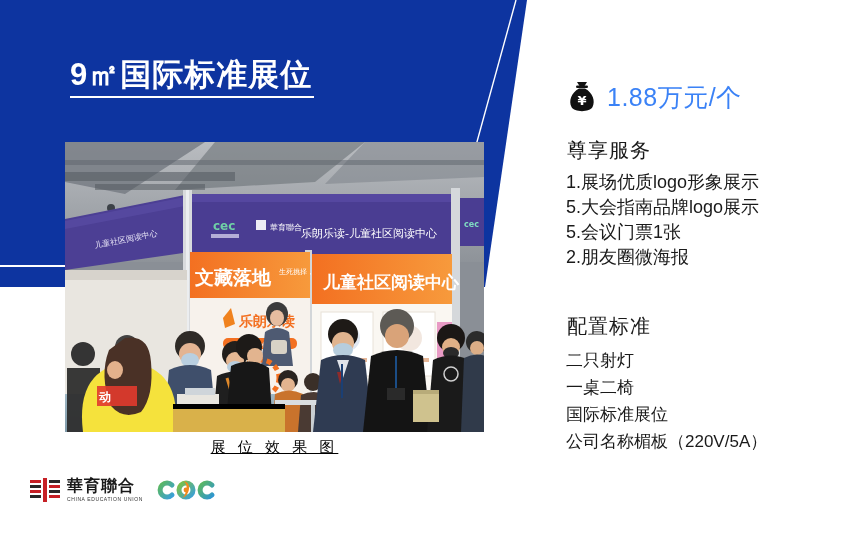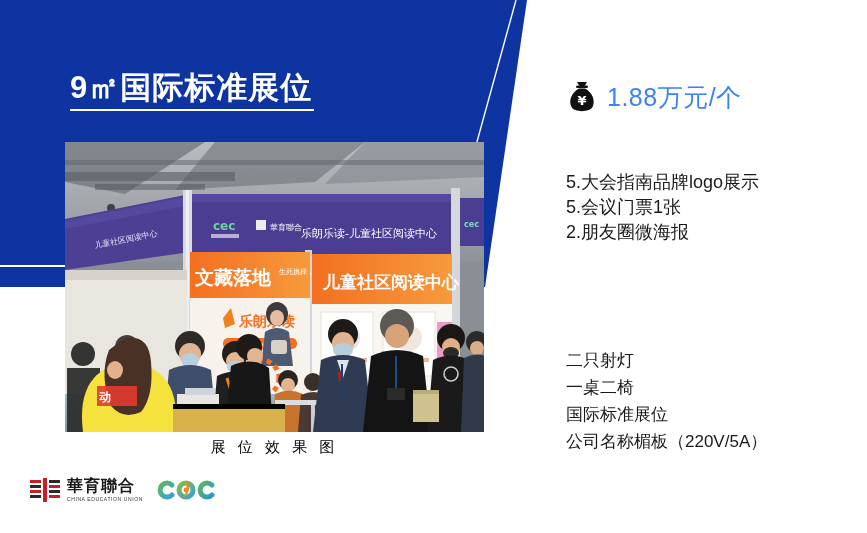--- a/index.html
+++ b/index.html
@@ -22,21 +22,21 @@
     position:absolute;left:0;top:0;width:540px;height:287px;
     pointer-events:none;
   }
   .blue-hline{
     position:absolute;left:0;top:265px;width:152px;height:2px;
     background:#ffffff;
   }
 
   
   .title-wrap{
-    position:absolute;left:70px;top:70px;
+    position:absolute;left:70px;top:57px;
   }
   .title{
     color:#ffffff;
     font-size:31px;
     font-weight:700;
     letter-spacing:1px;
     line-height:1.15;
     white-space:nowrap;
   }
   .title-underline{
@@ -45,21 +45,21 @@
 
   
   .photo{
     position:absolute;left:65px;top:142px;width:419px;height:290px;
     overflow:hidden;background:#8a8f96;
   }
   .photo svg{display:block;width:419px;height:290px;}
 
   .caption{
     position:absolute;left:65px;top:438px;width:419px;
-    text-align:center;color:#000;font-size:15px;letter-spacing:4px;
+    text-align:center;color:#000;font-size:15px;letter-spacing:4px;text-decoration:underline;
   }
 
   
   .right{
     position:absolute;left:564px;top:0;width:303px;height:533px;
   }
   .price-row{
     position:absolute;left:3px;top:80px;display:flex;align-items:center;gap:10px;
   }
   .moneybag{width:30px;height:34px;display:block;}
@@ -277,26 +277,29 @@
     <div class="price-row">
       <svg class="moneybag" viewBox="0 0 30 34">
         <path d="M10 2 h10 l-2.5 4 h-5 z" fill="#111"></path>
         <rect x="9" y="5.5" width="12" height="2.6" rx="1.3" fill="#111"></rect>
         <path d="M12 8.5 C4 13 1.5 21 4.5 27 C7 32.5 23 32.5 25.5 27 C28.5 21 26 13 18 8.5 Z" fill="#111"></path>
         <text x="15" y="25" fill="#ffffff" font-size="13" font-weight="bold" text-anchor="middle" font-family="DejaVu Sans, sans-serif">¥</text>
       </svg>
       <span class="price-text">1.88万元/个</span>
     </div>
 
+    <div class="svc-head">尊享服务</div>
     <div class="svc-list">
+      <div>1.展场优质logo形象展示</div>
       <div>5.大会指南品牌logo展示</div>
       <div>5.会议门票1张</div>
       <div>2.朋友圈微海报</div>
     </div>
 
+    <div class="cfg-head">配置标准</div>
     <div class="cfg-list">
       <div>二只射灯</div>
       <div>一桌二椅</div>
       <div>国际标准展位</div>
       <div>公司名称楣板（220V/5A）</div>
     </div>
   </div>
 
   <div class="footer">
     <div class="logo-hy">

